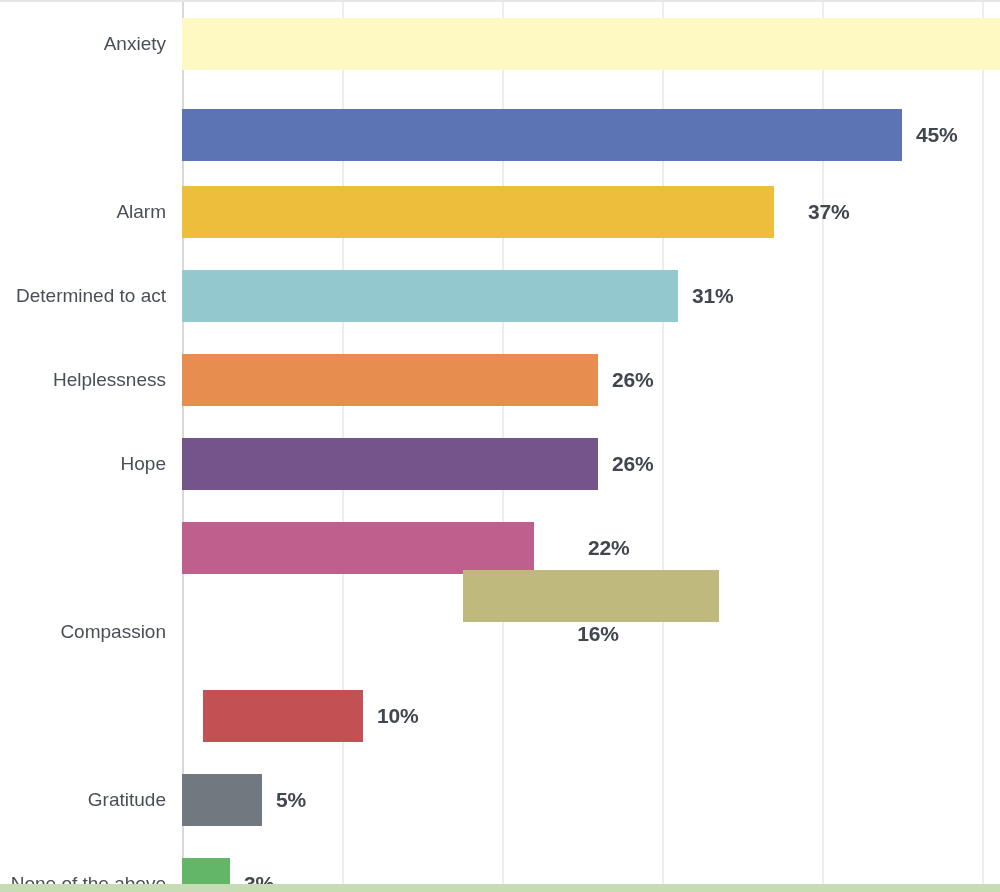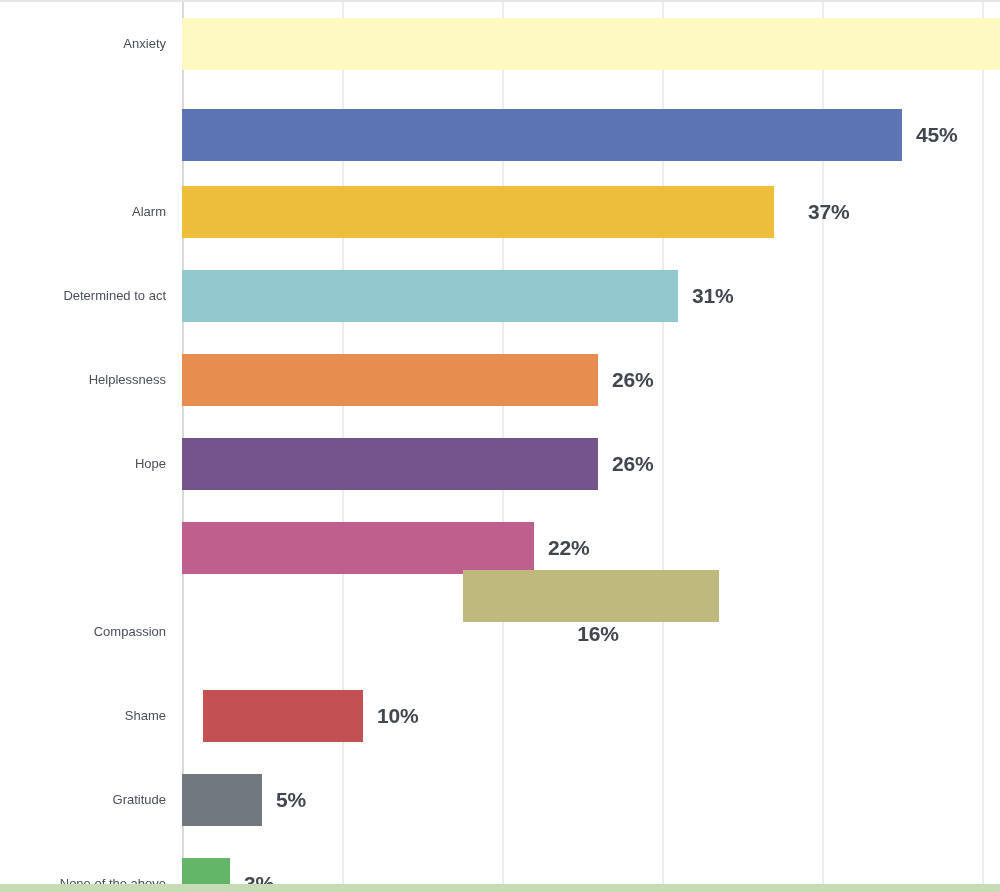--- a/index.html
+++ b/index.html
@@ -101,21 +101,21 @@
   }
   .cat-label {
     position: absolute;
     right: 16px;
     width: 166px;
     height: 84px;
     display: flex;
     align-items: center;
     justify-content: flex-end;
     text-align: right;
-    font-size: 13px;
+    font-size: 19px;
     line-height: 1.22;
     color: #4a4f57;
   }
   .cat-label span { display: block; }
 </style>
 </head>
 <body>
 
 <div id="chart-root">
 
@@ -130,23 +130,20 @@
         <span>Determined to act</span>
       </div>
       <div class="cat-label" style="top: 336px;">
         <span>Helplessness</span>
       </div>
       <div class="cat-label" style="top: 420px;">
         <span>Hope</span>
       </div>
       <div class="cat-label" style="top: 588px; justify-content: flex-end;">
         <span>Compassion</span>
-      </div>
-      <div class="cat-label" style="top: 672px;">
-        <span>Shame</span>
       </div>
       <div class="cat-label" style="top: 756px;">
         <span>Gratitude</span>
       </div>
       <div class="cat-label" style="top: 840px;">
         <span>None of the above</span>
       </div>
     </div>
 
   <div class="plot-area">
@@ -177,21 +174,21 @@
           <div class="bar-value outside">31%</div>
         </div>
         <div class="row" style="top: 336px;">
           <div class="bar" style="width: 416px; background: rgb(230, 141, 79);"></div>
           <div class="bar-value outside">26%</div>
         </div>
         <div class="row" style="top: 420px;">
           <div class="bar" style="width: 416px; background: rgb(116, 84, 138);"></div>
           <div class="bar-value outside">26%</div>
         </div>
-        <div class="row" style="top: 504px;">
+        <div class="row" style="top: 504px; gap: 40px;">
           <div class="bar" style="width: 352px; background: rgb(191, 95, 142);"></div>
           <div class="bar-value outside">22%</div>
         </div>
         <div class="row" style="top: 568px; flex-direction: column;">
           <div class="bar" style="width: 256px; background: rgb(192, 185, 125);"></div>
           <div class="bar-value outside">16%</div>
         </div>
         <div class="row" style="top: 672px; padding-left: 21px;">
           <div class="bar" style="width: 160px; background: rgb(195, 81, 84);"></div>
           <div class="bar-value outside">10%</div>

